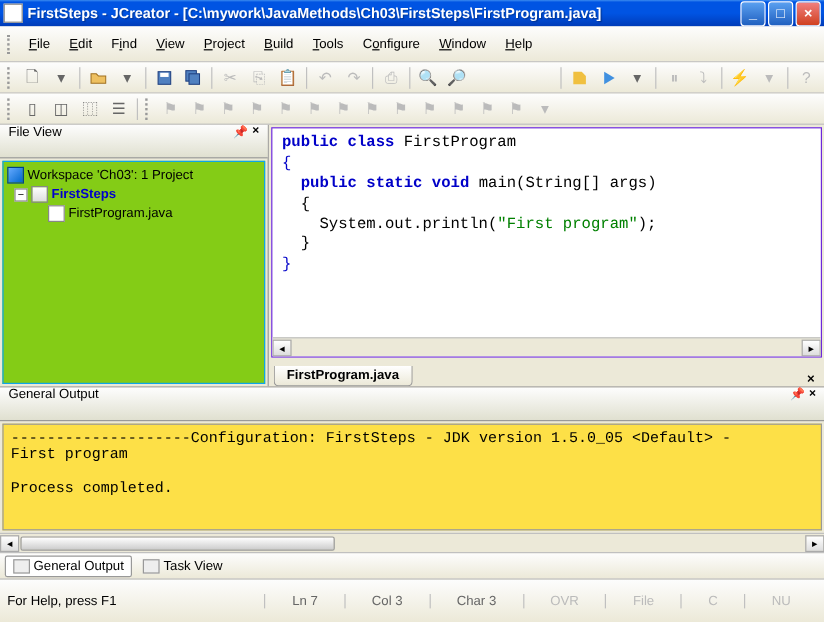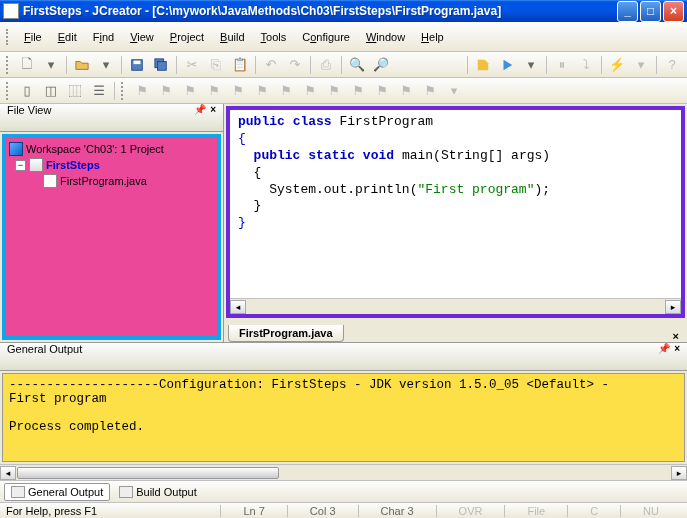--- a/index.html
+++ b/index.html
@@ -20,49 +20,49 @@
 .tbtn { width: 22px; height: 22px; display: flex; align-items: center; justify-content: center; border: 1px solid transparent; border-radius: 2px; cursor: pointer; color: #666; font-size: 13px; }
 .tbtn.dis { color: #bbb; cursor: default; }
 .tbtn svg { width: 14px; height: 14px; }
 .sep { width: 1px; height: 18px; background: #c0c0c0; margin: 0 2px; }
 .mainarea { flex: 1; display: flex; overflow: hidden; }
 .fileview { width: 224px; display: flex; flex-direction: column; border-right: 1px solid #999; }
 .panehdr { height: 28px; background: linear-gradient(to bottom, #fdfdfd, #e0e0d0); display: flex; align-items: flex-start; padding: 0 7px; border-bottom: 1px solid #999; font-size: 11px; }
 .panehdr .title { flex: 1; }
 .panehdr .pin { cursor: pointer; font-size: 10px; margin-right: 3px; }
 .panehdr .x { cursor: pointer; font-size: 10px; font-weight: bold; }
-.tree { flex: 1; background: #ec4899; border: 4px solid #0ea5e9; margin: 2px; padding: 3px; overflow: auto; }
+.tree { flex: 1; background: #84cc16; border: 1px solid #0ea5e9; margin: 2px; padding: 3px; overflow: auto; }
 .tree-node { display: flex; align-items: center; padding: 1px 0; cursor: pointer; }
 .tree-ind { display: inline-block; }
 .tree-exp { width: 11px; height: 11px; border: 1px solid #888; background: #fff; display: inline-flex; align-items: center; justify-content: center; font-size: 9px; margin-right: 3px; line-height: 1; }
 .tree-icon { width: 14px; height: 14px; margin-right: 3px; display: inline-block; }
 .tree-text { white-space: nowrap; }
 .tree-text.sel { color: #0000cc; font-weight: bold; }
 .ic-ws { background: linear-gradient(135deg,#6af,#06c); border:1px solid #048; }
 .ic-proj { background: linear-gradient(to bottom,#fff,#ddd); border:1px solid #888; }
 .ic-java { background: #fff; border:1px solid #888; }
 .editor-area { flex: 1; display: flex; flex-direction: column; min-width: 0; }
-.editor-wrap { flex: 1; border: 4px solid #6d28d9; margin: 2px; background: #fff; display: flex; flex-direction: column; overflow: hidden; gap: 30px; }
+.editor-wrap { flex: 1; border: 1px solid #6d28d9; margin: 2px; background: #fff; display: flex; flex-direction: column; overflow: hidden; gap: 30px; }
 .code { flex: 1; padding: 4px 8px; font-family: "Courier New", monospace; font-size: 13px; white-space: pre; overflow: auto; line-height: 1.3; }
 .kw { color: #0000c8; font-weight: bold; }
 .brace { color: #0000c8; }
 .str { color: #008000; }
 .hscroll { height: 16px; background: #ece9d8; border-top: 1px solid #c0c0c0; display: flex; align-items: center; }
 .hscroll .arr { width: 16px; height: 14px; background: linear-gradient(#fff,#ddd); border: 1px solid #aaa; display:flex; align-items:center; justify-content:center; font-size:9px; cursor:pointer; }
 .hscroll .track { flex: 1; }
 .edtabs { height: 22px; display: flex; align-items: flex-end; padding: 0 4px; }
 .edtab { background: linear-gradient(to bottom,#fff,#ece9d8); border: 1px solid #999; border-top: none; border-radius: 0 0 4px 4px; padding: 2px 10px; font-weight: bold; font-size: 11px; cursor: pointer; }
 .edtabs .x { margin-left: auto; margin-right: 4px; cursor: pointer; font-weight: bold; }
 .output-pane { height: 138px; display: flex; flex-direction: column; border-top: 1px solid #999; }
 .output-text { flex: 1; background: #fde047; border: 1px solid #999; margin: 2px; padding: 4px 6px; font-family: "Courier New", monospace; font-size: 12.5px; white-space: pre-wrap; overflow: auto; }
 .bottom-tabs { height: 22px; background: linear-gradient(to bottom,#fdfdfd,#ece9d8); display: flex; align-items: center; padding: 2px 4px; gap: 2px; border-top: 1px solid #c0c0c0; }
 .btab { padding: 2px 6px; border: 1px solid transparent; border-radius: 2px; cursor: pointer; display: flex; align-items: center; gap: 3px; }
 .btab.active { border-color: #999; background: #fff; }
 .btab .ic { width: 14px; height: 12px; background: #eee; border: 1px solid #999; }
-.statusbar { height: 16px; background: linear-gradient(to bottom,#fdfdfd,#ece9d8); display: flex; align-items: center; padding: 0 6px; border-top: 1px solid #c0c0c0; font-size: 11px; }
+.statusbar { height: 36px; background: linear-gradient(to bottom,#fdfdfd,#ece9d8); display: flex; align-items: center; padding: 0 6px; border-top: 1px solid #c0c0c0; font-size: 11px; }
 .statusbar .hint { flex: 1; }
 .statusbar .cell { padding: 0 22px; border-left: 1px solid #c0c0c0; color: #666; }
 .statusbar .cell.dim { color: #bbb; }
 </style>
 </head>
 <body>
 
 <div class="titlebar">
   <div class="titlebar-icon"></div>
   <div class="titlebar-text">FirstSteps - JCreator - [C:\mywork\JavaMethods\Ch03\FirstSteps\FirstProgram.java]</div>
@@ -237,21 +237,21 @@
   </div>
 </div>
 
 <div class="bottom-tabs">
   <div class="btab active">
       <span class="ic"></span>
       <span>General Output</span>
     </div>
   <div class="btab">
       <span class="ic"></span>
-      <span>Build Output</span>
+      <span>Task View</span>
     </div>
 </div>
 
 <div class="statusbar">
   <span class="hint">For Help, press F1</span>
   <span class="cell">Ln 7</span>
   <span class="cell">Col 3</span>
   <span class="cell">Char 3</span>
   <span class="cell dim">OVR</span>
   <span class="cell dim">File</span>

